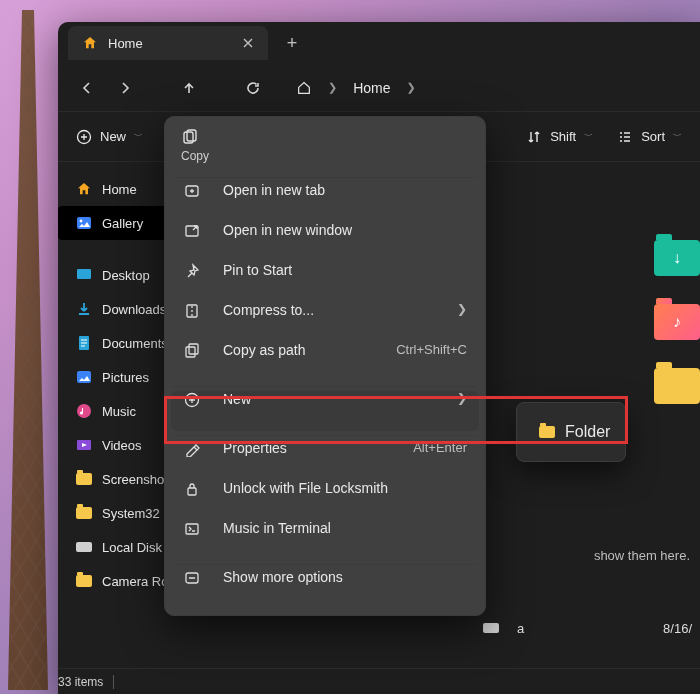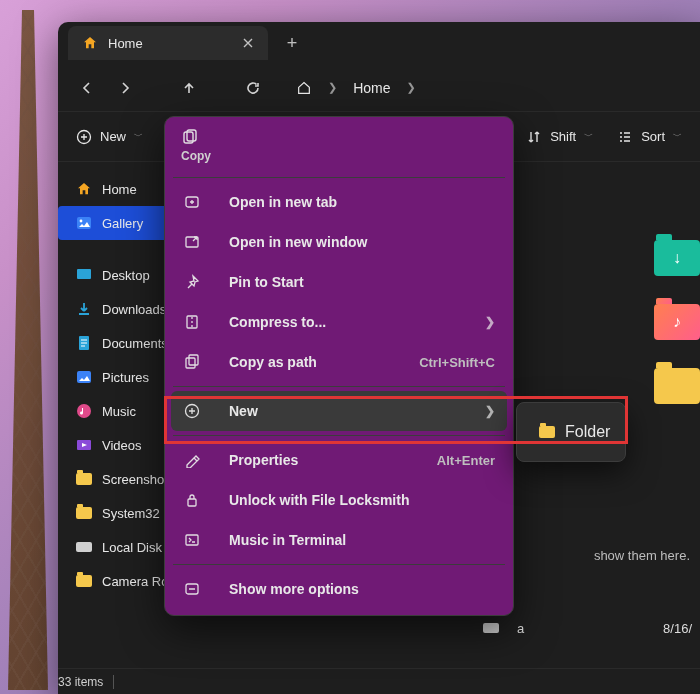--- a/index.html
+++ b/index.html
@@ -49,49 +49,48 @@
   .toolbar .grp { display:flex; align-items:center; gap:8px; }
   .toolbar .right { margin-left:auto; display:flex; gap:24px; }
   .smallchev { font-size:9px; opacity:.7; }
   
   .body { display:flex; flex:1; min-height:0; }
   .sidebar { width:180px; padding:10px 0; font-size:13px; overflow:hidden; }
   .sidebar .item {
     display:flex; align-items:center; gap:10px; height:34px;
     padding:0 14px 0 18px; border-radius:4px;
   }
-  .sidebar .item.sel { background:#1d4ed8; }
+  .sidebar .item.sel { background:#000000; }
   .sidebar .gap { height:18px; }
   .sbicon { width:16px; height:16px; display:flex; align-items:center; justify-content:center; font-size:13px;}
   .content { flex:1; position:relative; }
   .folders { position:absolute; right:0; top:78px; display:flex; flex-direction:column; gap:28px; }
   .fld { width:46px; height:36px; border-radius:4px; position:relative; }
   .fld::before { content:""; position:absolute; top:-6px; left:2px; width:16px; height:6px; border-radius:2px 2px 0 0; background:inherit; }
   .fld.dl { background:#1abc9c; }
   .fld.music { background:linear-gradient(135deg,#ff7f50,#ff5e8a); }
   .fld.plain { background:#f5c84c; }
   .fld .glyph { position:absolute; inset:0; display:flex; align-items:center; justify-content:center; color:#fff; font-size:16px;}
   .hint { position:absolute; right:10px; top:386px; font-size:13px; color:#bdbdbd; }
   .row-a { position:absolute; left:245px; right:0; top:458px; display:flex; align-items:center; gap:18px; font-size:13px; color:#ddd;}
   .row-a .date { margin-left:auto; margin-right:8px;}
   
   .status { height:26px; display:flex; align-items:center; padding:0 0; font-size:12px; color:#cfcfcf; border-top:1px solid #2a2a2a;}
   .status .sep{ width:1px; height:14px; background:#555; margin:0 10px;}
   
   .ctx {
-    position:absolute; left:164px; top:116px; width:350px;
-    background:#701a75; border:1px solid #3c3c3c; border-radius:10px;
+    position:absolute; left:164px; top:116px; width:322px;
+    background:#404040; border:1px solid #3c3c3c; border-radius:10px;
     box-shadow:0 14px 40px rgba(0,0,0,.6); padding:6px; font-size:14px;
     z-index:20;
-    font-weight:bold;
   }
   .ctx .toprow { display:flex; flex-direction:column; align-items:flex-start; gap:2px; padding:6px 10px 10px 10px;}
   .ctx .toprow .lbl{ font-size:12px; color:#cfcfcf;}
   .ctx .mi {
-    display:flex; align-items:center; gap:28px; height:40px;
+    display:flex; gap:22px; height:40px;
     padding:0 12px; border-radius:6px;
   }
   .ctx .mi:hover, .ctx .mi.hover { background:#3a3a3a; }
   .ctx .mi .sc { margin-left:auto; font-size:13px; color:#bfbfbf;}
   .ctx .mi .subchev { margin-left:auto; opacity:.7; font-size:12px;}
   .ctx hr { border:none; border-top:1px solid #3c3c3c; margin:4px 2px; }
   .cicon { width:18px; height:18px; display:flex; align-items:center; justify-content:center; opacity:.95;}
   
   .submenu {
     position:absolute; left:516px; top:402px; width:110px;

